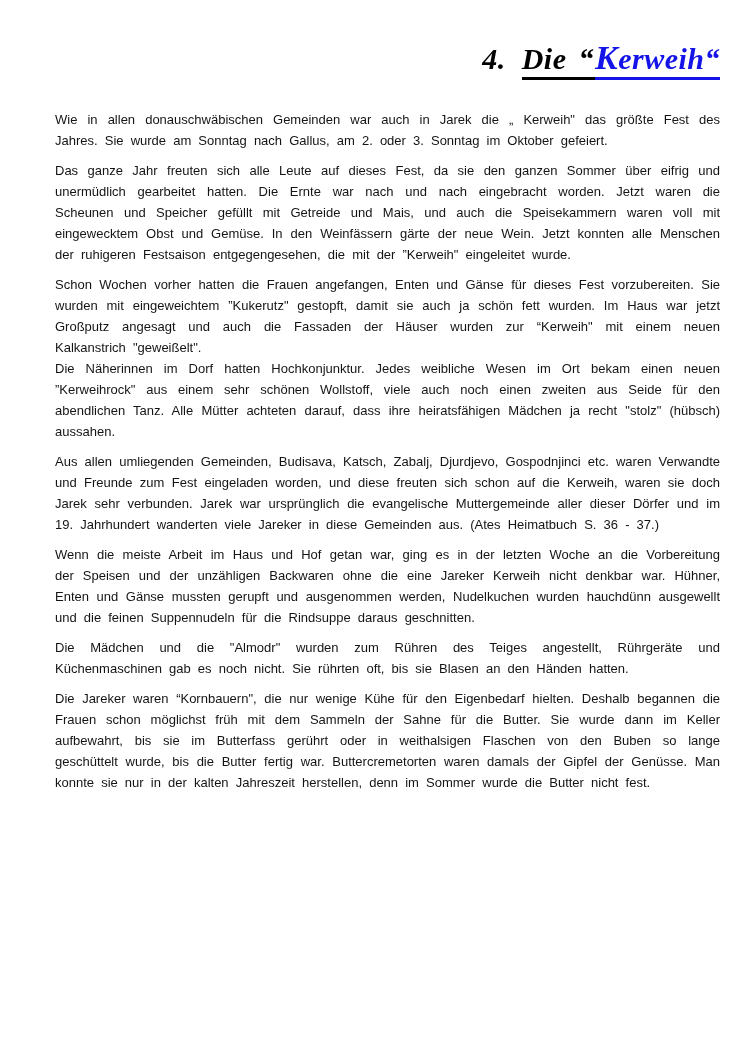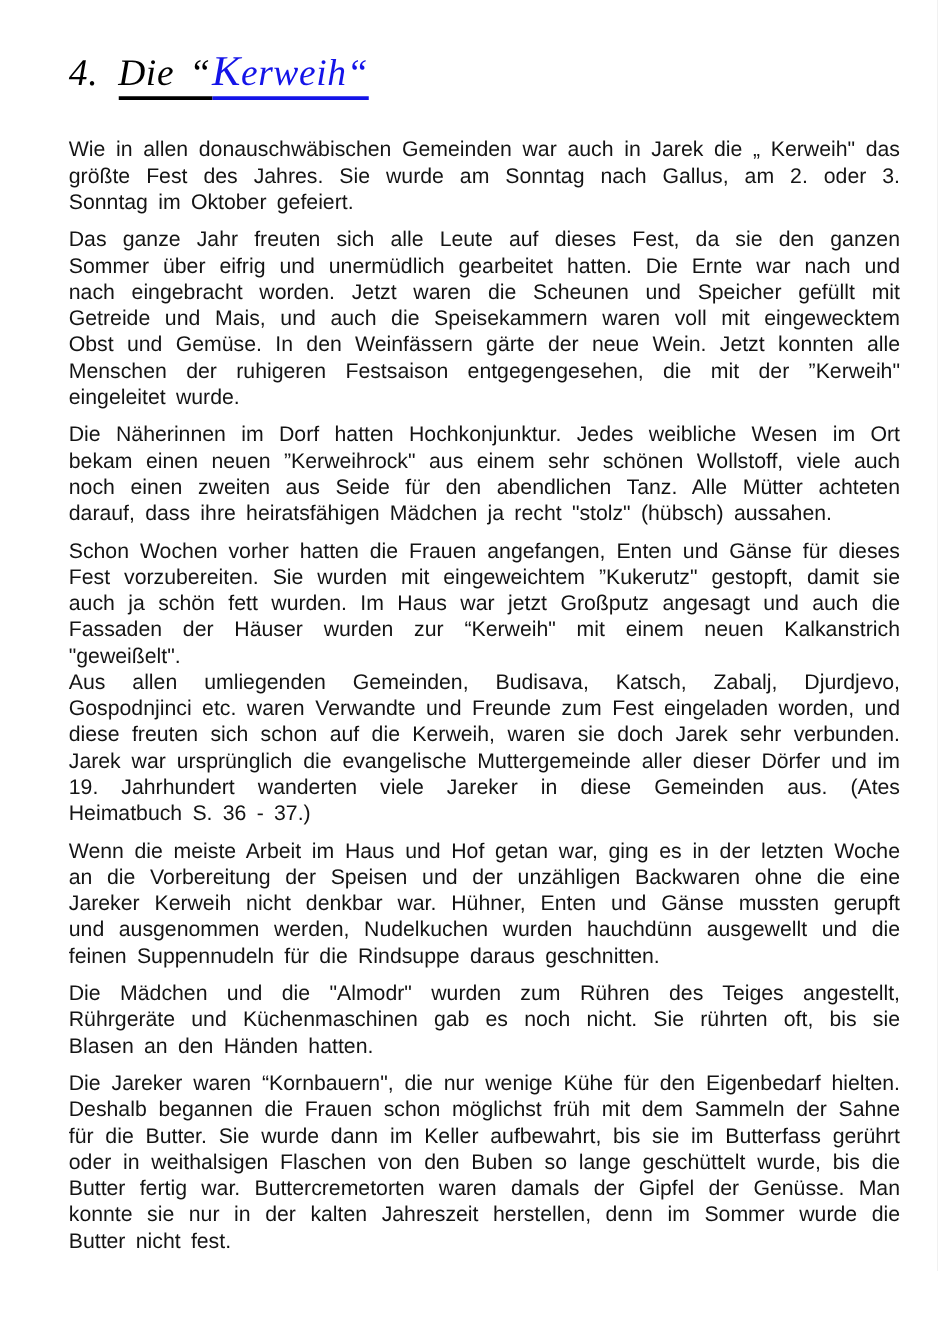--- a/index.html
+++ b/index.html
@@ -11,62 +11,63 @@
     background: #ffffff;
     box-sizing: border-box;
     padding: 38px 30px 0 55px;
     overflow: hidden;
     font-family: "Liberation Sans", sans-serif;
   }
   .title {
     margin: 0 0 32px 0;
     font-family: "Liberation Serif", serif;
     font-style: italic;
-    font-weight: normal;
+    font-weight: bold;
     font-size: 30px;
     line-height: 1.15;
     color: #000000;
     letter-spacing: 0.5px;
+    text-align: right;
   }
   .title .t-num { margin-right: 16px; }
   .u-black {
     border-bottom: 3px solid #000000;
     padding-bottom: 2px;
   }
   .u-blue {
     border-bottom: 3px solid var(--title-blue, #1414e8);
     padding-bottom: 2px;
     color: var(--title-blue, #1414e8);
   }
   .t-q-open { margin-left: 12px; margin-right: 1px; }
   .t-k { font-size: 34px; }
   .text-col { width: 665px; }
   p.block {
     margin: 0 0 9px 0;
     text-align: justify;
-    font-size: 17px;
+    font-size: 13px;
     line-height: 21px;
     word-spacing: 3.5px;
     color: #141414;
   }
   p.block.tight { margin-bottom: 0; }
 </style>
 </head>
 <body>
 
 <div class="page">
 
   <h1 class="title">
     <span class="t-num">4.</span><span class="u-black"><span>Die</span><span class="t-q-open">“</span></span><span class="u-blue"><span class="t-k">K</span><span>erweih</span><span>“</span></span>
   </h1>
 
   <div class="text-col">
     <p class="block">Wie in allen donauschwäbischen Gemeinden war auch in Jarek die „ Kerweih" das größte Fest des Jahres. Sie wurde am Sonntag nach Gallus, am 2. oder 3. Sonntag im Oktober gefeiert.</p>
     <p class="block">Das ganze Jahr freuten sich alle Leute auf dieses Fest, da sie den ganzen Sommer über eifrig und unermüdlich gearbeitet hatten. Die Ernte war nach und nach eingebracht worden. Jetzt waren die Scheunen und Speicher gefüllt mit Getreide und Mais, und auch die Speisekammern waren voll mit eingewecktem Obst und Gemüse. In den Weinfässern gärte der neue Wein. Jetzt konnten alle Menschen der ruhigeren Festsaison entgegengesehen, die mit der ”Kerweih" eingeleitet wurde.</p>
+    <p class="block tight">Schon Wochen vorher hatten die Frauen angefangen, Enten und Gänse für dieses Fest vorzubereiten. Sie wurden mit eingeweichtem ”Kukerutz" gestopft, damit sie auch ja schön fett wurden. Im Haus war jetzt Großputz angesagt und auch die Fassaden der Häuser wurden zur “Kerweih" mit einem neuen Kalkanstrich "geweißelt".</p>
     <p class="block">Die Näherinnen im Dorf hatten Hochkonjunktur. Jedes weibliche Wesen im Ort bekam einen neuen ”Kerweihrock" aus einem sehr schönen Wollstoff, viele auch noch einen zweiten aus Seide für den abendlichen Tanz. Alle Mütter achteten darauf, dass ihre heiratsfähigen Mädchen ja recht "stolz" (hübsch) aussahen.</p>
-    <p class="block tight">Schon Wochen vorher hatten die Frauen angefangen, Enten und Gänse für dieses Fest vorzubereiten. Sie wurden mit eingeweichtem ”Kukerutz" gestopft, damit sie auch ja schön fett wurden. Im Haus war jetzt Großputz angesagt und auch die Fassaden der Häuser wurden zur “Kerweih" mit einem neuen Kalkanstrich "geweißelt".</p>
     <p class="block">Aus allen umliegenden Gemeinden, Budisava, Katsch, Zabalj, Djurdjevo, Gospodnjinci etc. waren Verwandte und Freunde zum Fest eingeladen worden, und diese freuten sich schon auf die Kerweih, waren sie doch Jarek sehr verbunden. Jarek war ursprünglich die evangelische Muttergemeinde aller dieser Dörfer und im 19. Jahrhundert wanderten viele Jareker in diese Gemeinden aus. (Ates Heimatbuch S. 36 - 37.)</p>
     <p class="block">Wenn die meiste Arbeit im Haus und Hof getan war, ging es in der letzten Woche an die Vorbereitung der Speisen und der unzähligen Backwaren ohne die eine Jareker Kerweih nicht denkbar war. Hühner, Enten und Gänse mussten gerupft und ausgenommen werden, Nudelkuchen wurden hauchdünn ausgewellt und die feinen Suppennudeln für die Rindsuppe daraus geschnitten.</p>
     <p class="block">Die Mädchen und die "Almodr" wurden zum Rühren des Teiges angestellt, Rührgeräte und Küchenmaschinen gab es noch nicht. Sie rührten oft, bis sie Blasen an den Händen hatten.</p>
     <p class="block">Die Jareker waren “Kornbauern", die nur wenige Kühe für den Eigenbedarf hielten. Deshalb begannen die Frauen schon möglichst früh mit dem Sammeln der Sahne für die Butter. Sie wurde dann im Keller aufbewahrt, bis sie im Butterfass gerührt oder in weithalsigen Flaschen von den Buben so lange geschüttelt wurde, bis die Butter fertig war. Buttercremetorten waren damals der Gipfel der Genüsse. Man konnte sie nur in der kalten Jahreszeit herstellen, denn im Sommer wurde die Butter nicht fest.</p>
   </div>
 
 </div>
 
 </body></html>

